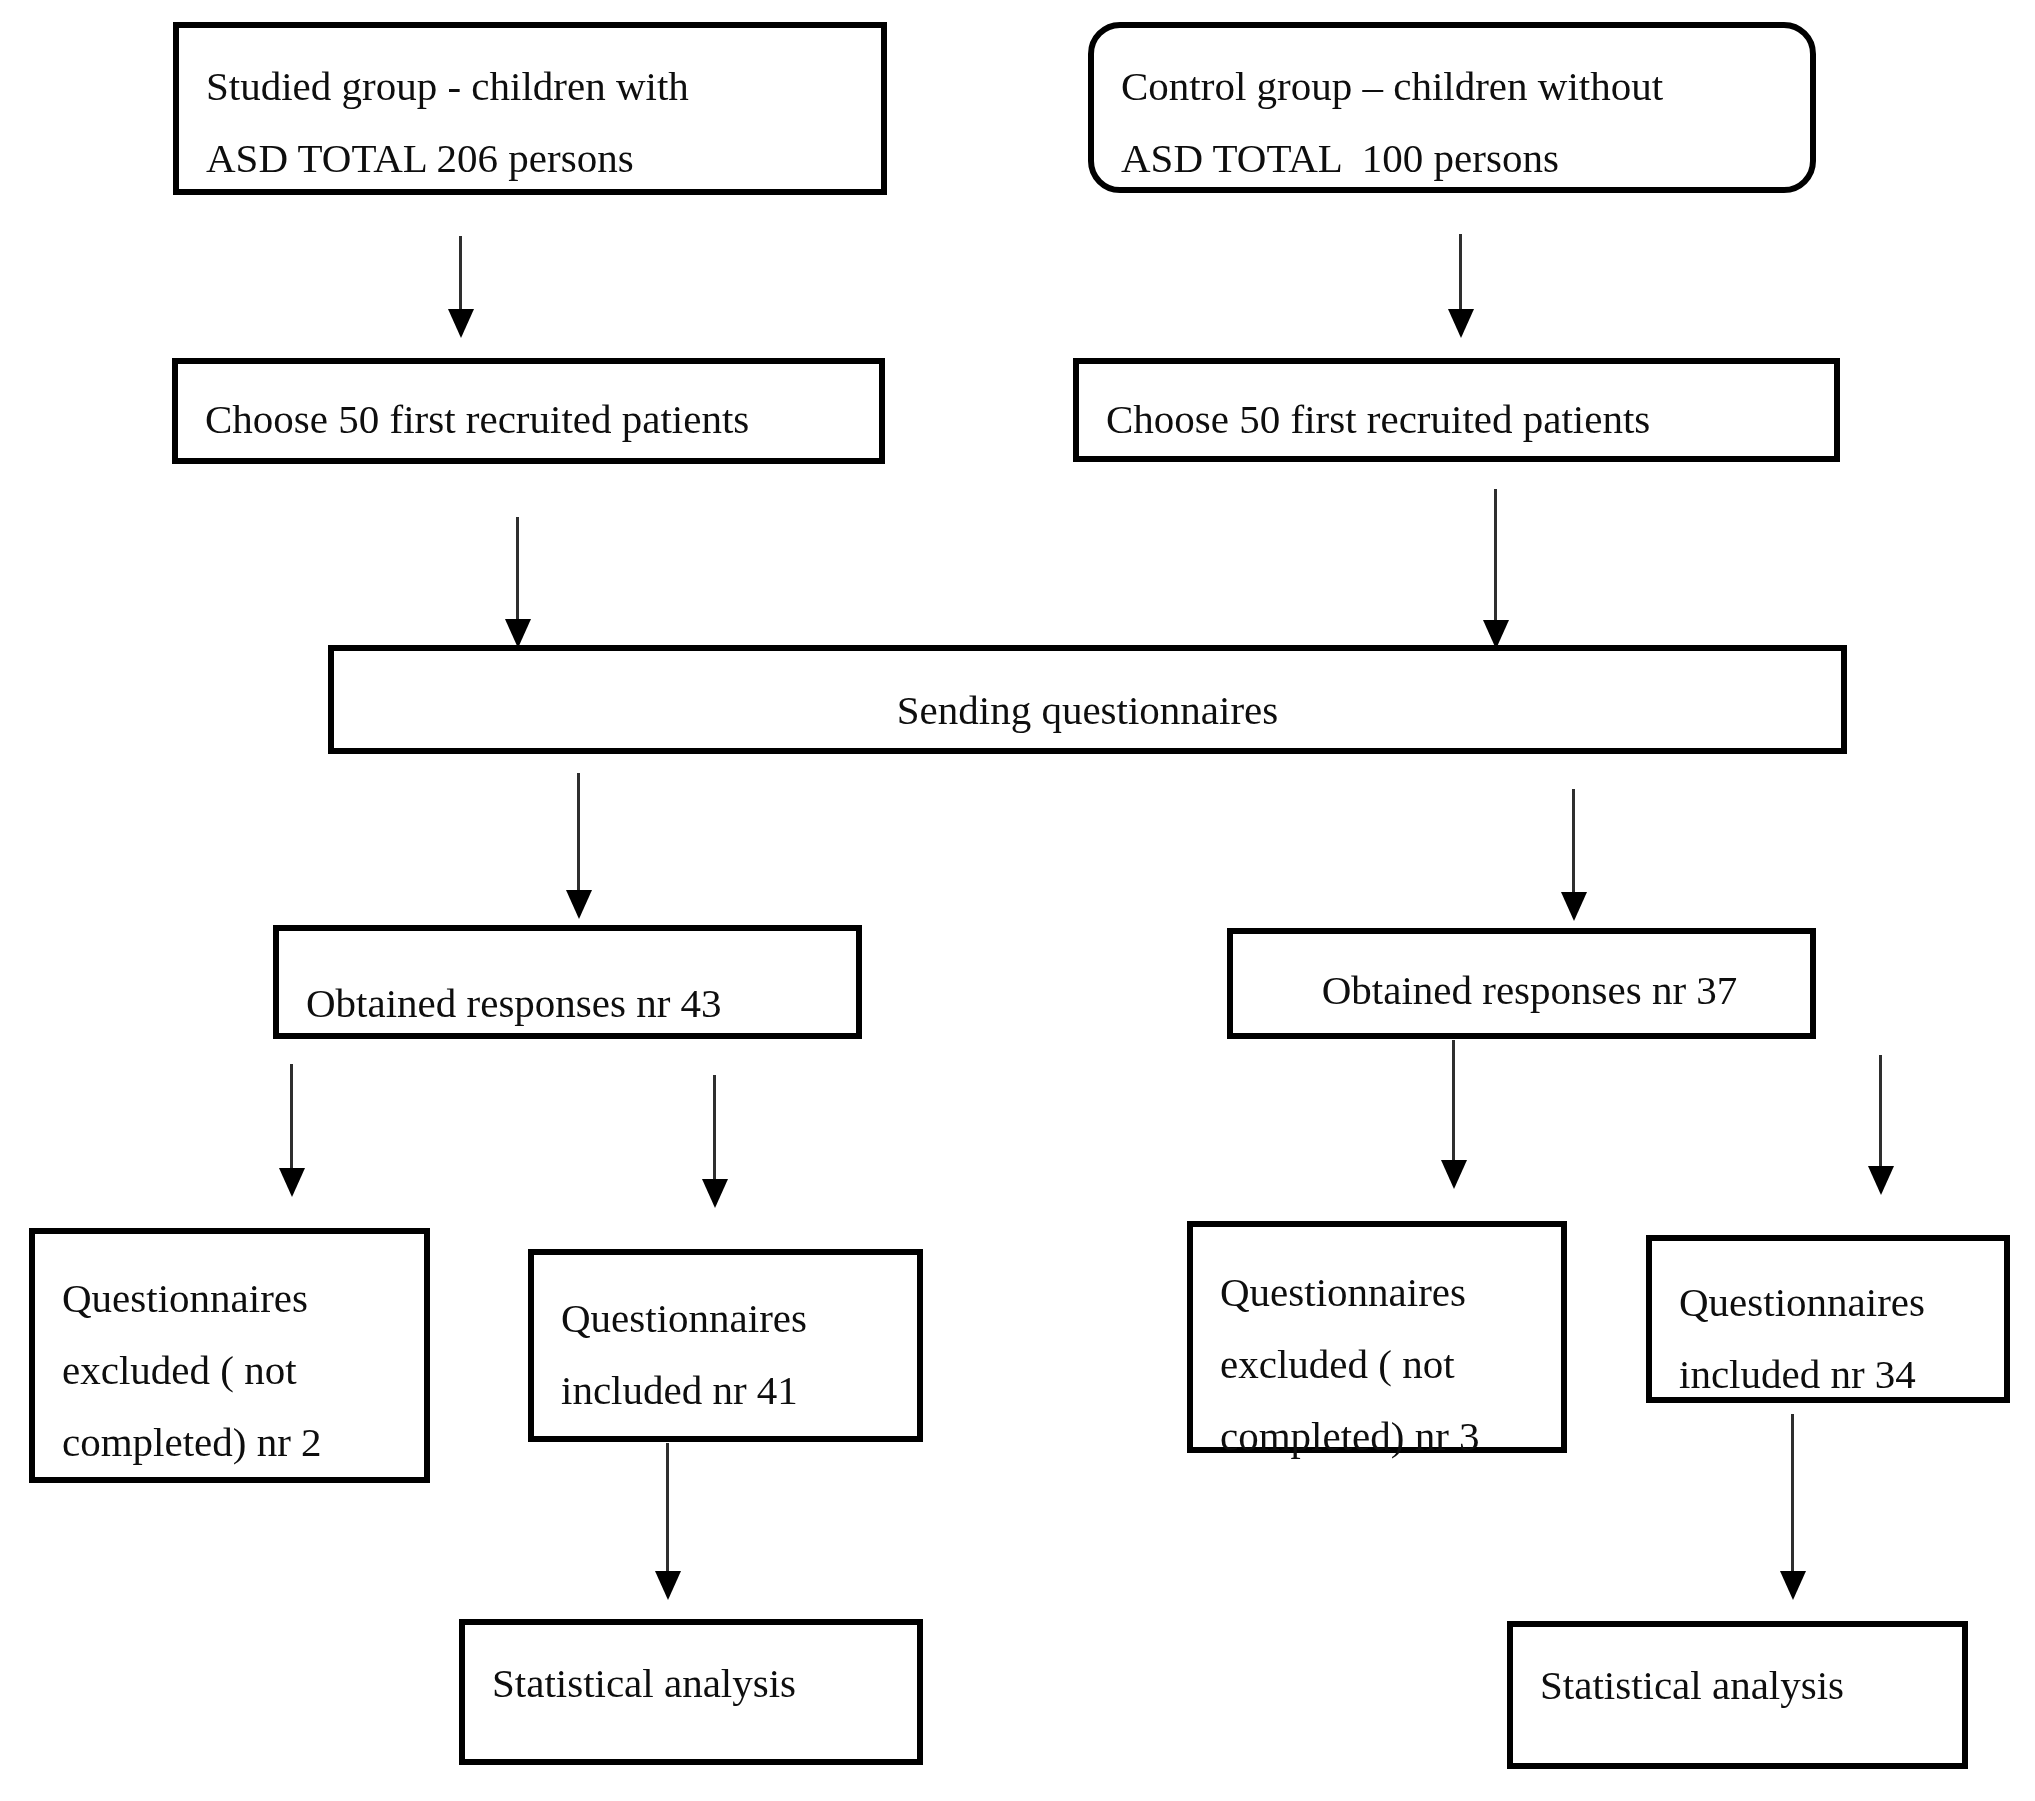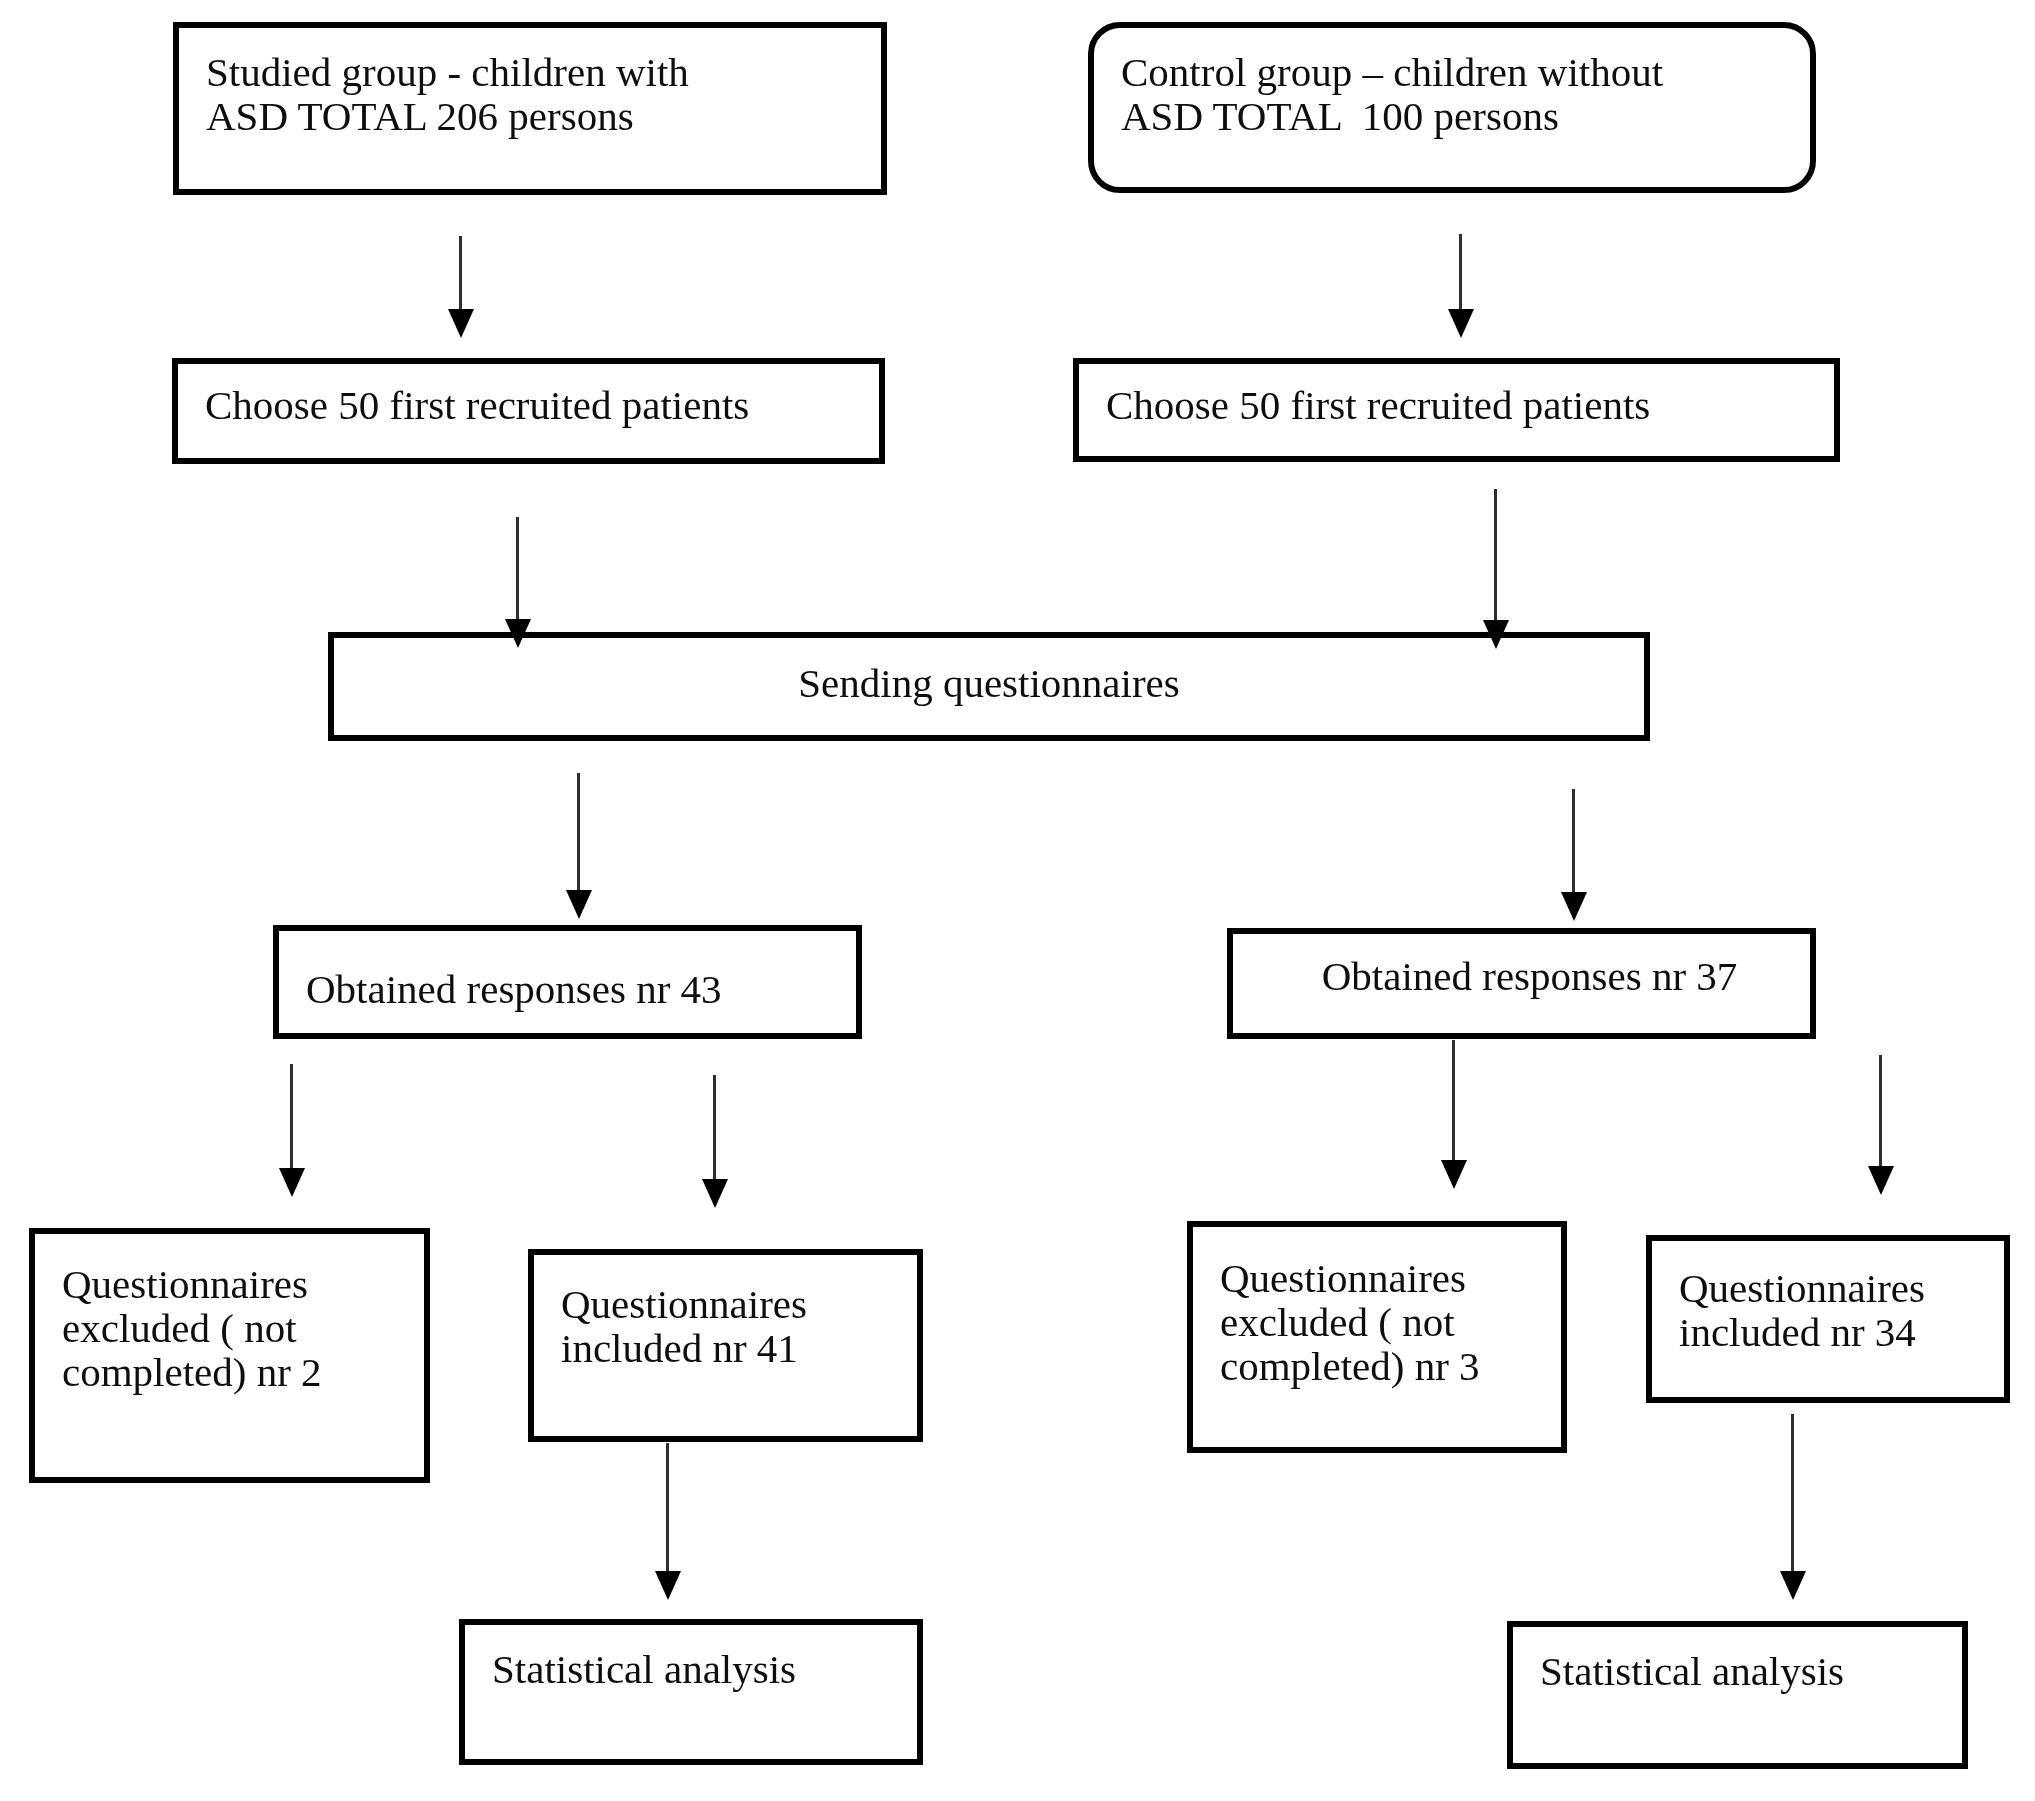--- a/index.html
+++ b/index.html
@@ -15,21 +15,21 @@
     font-family: "Liberation Serif", "DejaVu Serif", serif;
     color: #0e0e0e;
     overflow: hidden;
   }
   .node {
     position: absolute;
     box-sizing: border-box;
     border: 6.1px solid #000000;
     background: #ffffff;
     font-size: 41px;
-    line-height: 44px;
+    line-height: 72px;
     white-space: pre-wrap;
     padding: 22px 11px 0 27px;
     text-align: left;
   }
   .node.centered {
     text-align: center;
     padding-left: 11px;
   }
   .arrow {
     position: absolute;
@@ -59,21 +59,21 @@
   <div class="node" style="left:173px; top:22px; width:714px; height:173px;">Studied group - children with
 ASD TOTAL 206 persons</div>
 
   <div class="node" style="left:1088px; top:22px; width:728px; height:171px;border-radius:32px;">Control group – children without
 ASD TOTAL  100 persons</div>
 
   <div class="node" style="left:172px; top:358px; width:713px; height:106px; padding-top:19px;">Choose 50 first recruited patients</div>
 
   <div class="node" style="left:1073px; top:358px; width:767px; height:104px; padding-top:19px;">Choose 50 first recruited patients</div>
 
-  <div class="node centered" style="left:328px; top:632px; width:1322px; height:109px; padding-top:23px;">Sending questionnaires</div>
+  <div class="node centered" style="left:328px; top:645px; width:1519px; height:109px; padding-top:23px;">Sending questionnaires</div>
 
   <div class="node" style="left:273px; top:925px; width:589px; height:114px; padding-top:36px;">Obtained responses nr 43</div>
 
   <div class="node" style="left:1227px; top:928px; width:589px; height:111px; padding-top:20px;text-align:center;">Obtained responses nr 37</div>
 
   <div class="node" style="left:29px; top:1228px; width:401px; height:255px; padding-top:28px;">Questionnaires
 excluded ( not
 completed) nr 2</div>
 
   <div class="node" style="left:528px; top:1249px; width:395px; height:193px; padding-top:27px;">Questionnaires

